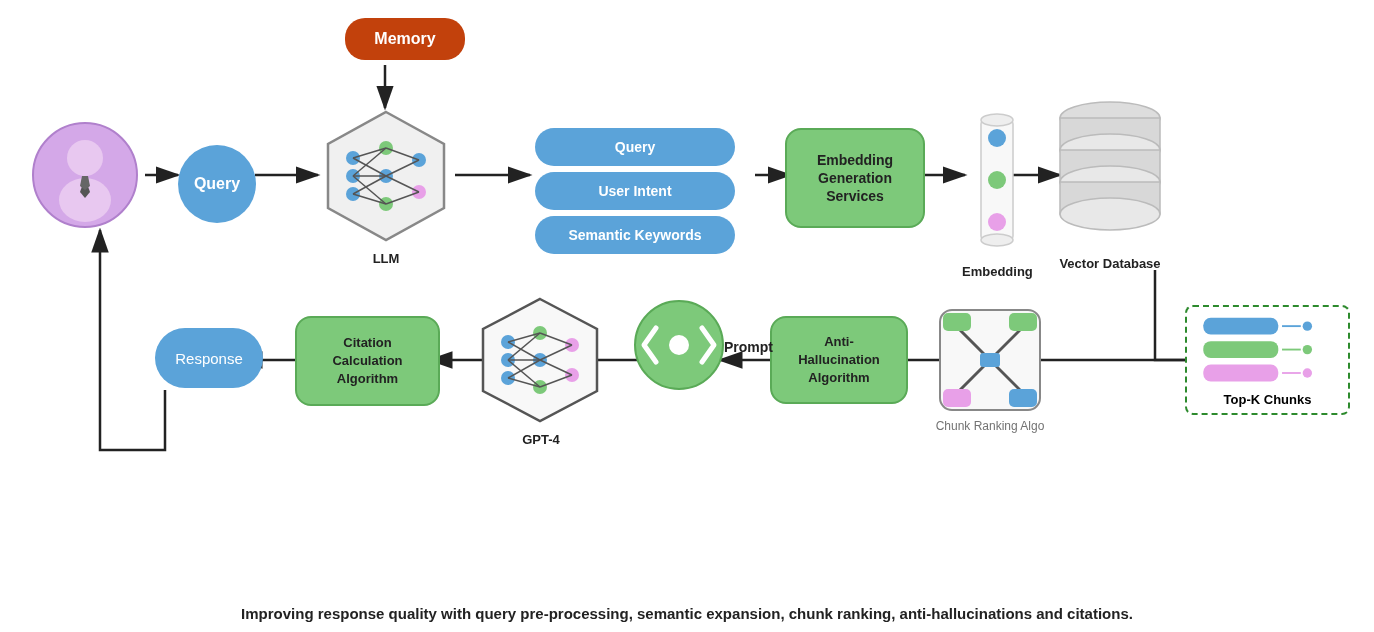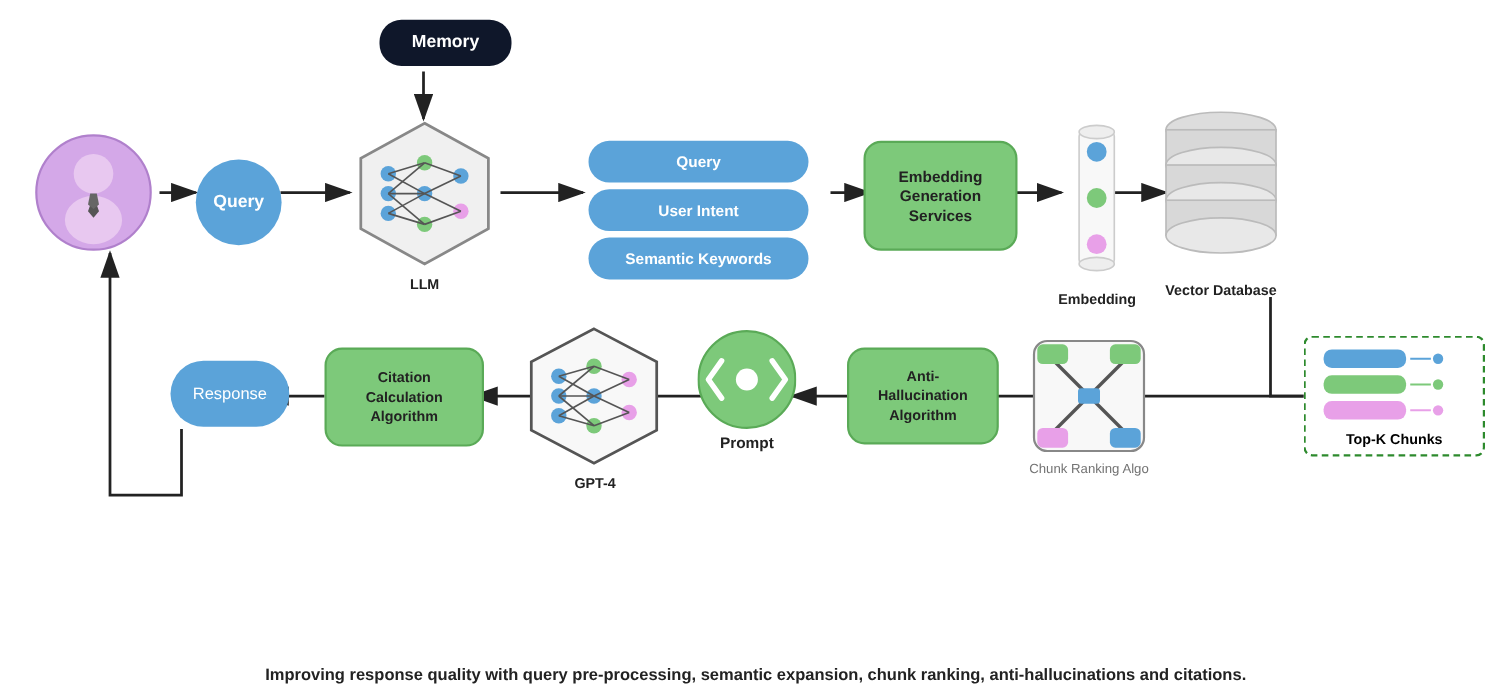--- a/index.html
+++ b/index.html
@@ -53,21 +53,21 @@
     .blue-pill {
       border-radius: 20px;
       background: #5ba3d9;
       color: #fff;
       font-size: 14px;
       font-weight: bold;
     }
     
     .memory-pill {
       border-radius: 20px;
-      background: #0f172a;
+      background: #c2410c;
       color: #fff;
       font-size: 16px;
       font-weight: bold;
     }
     
     .hexagon-node {
       position: absolute;
       display: flex;
       align-items: center;
       justify-content: center;
@@ -121,21 +121,21 @@
       border-radius: 50%;
       background: #5ba3d9;
       color: #fff;
       font-size: 16px;
       font-weight: normal;
     }
     
     .prompt-node {
       position: absolute;
       display: flex;
-      flex-direction: column;
+      flex-direction: row;
       align-items: center;
       text-align: right;
     }
     .prompt-label {
       font-size: 14px;
       font-weight: bold;
       color: #222;
       margin-top: 4px;
     }
     

